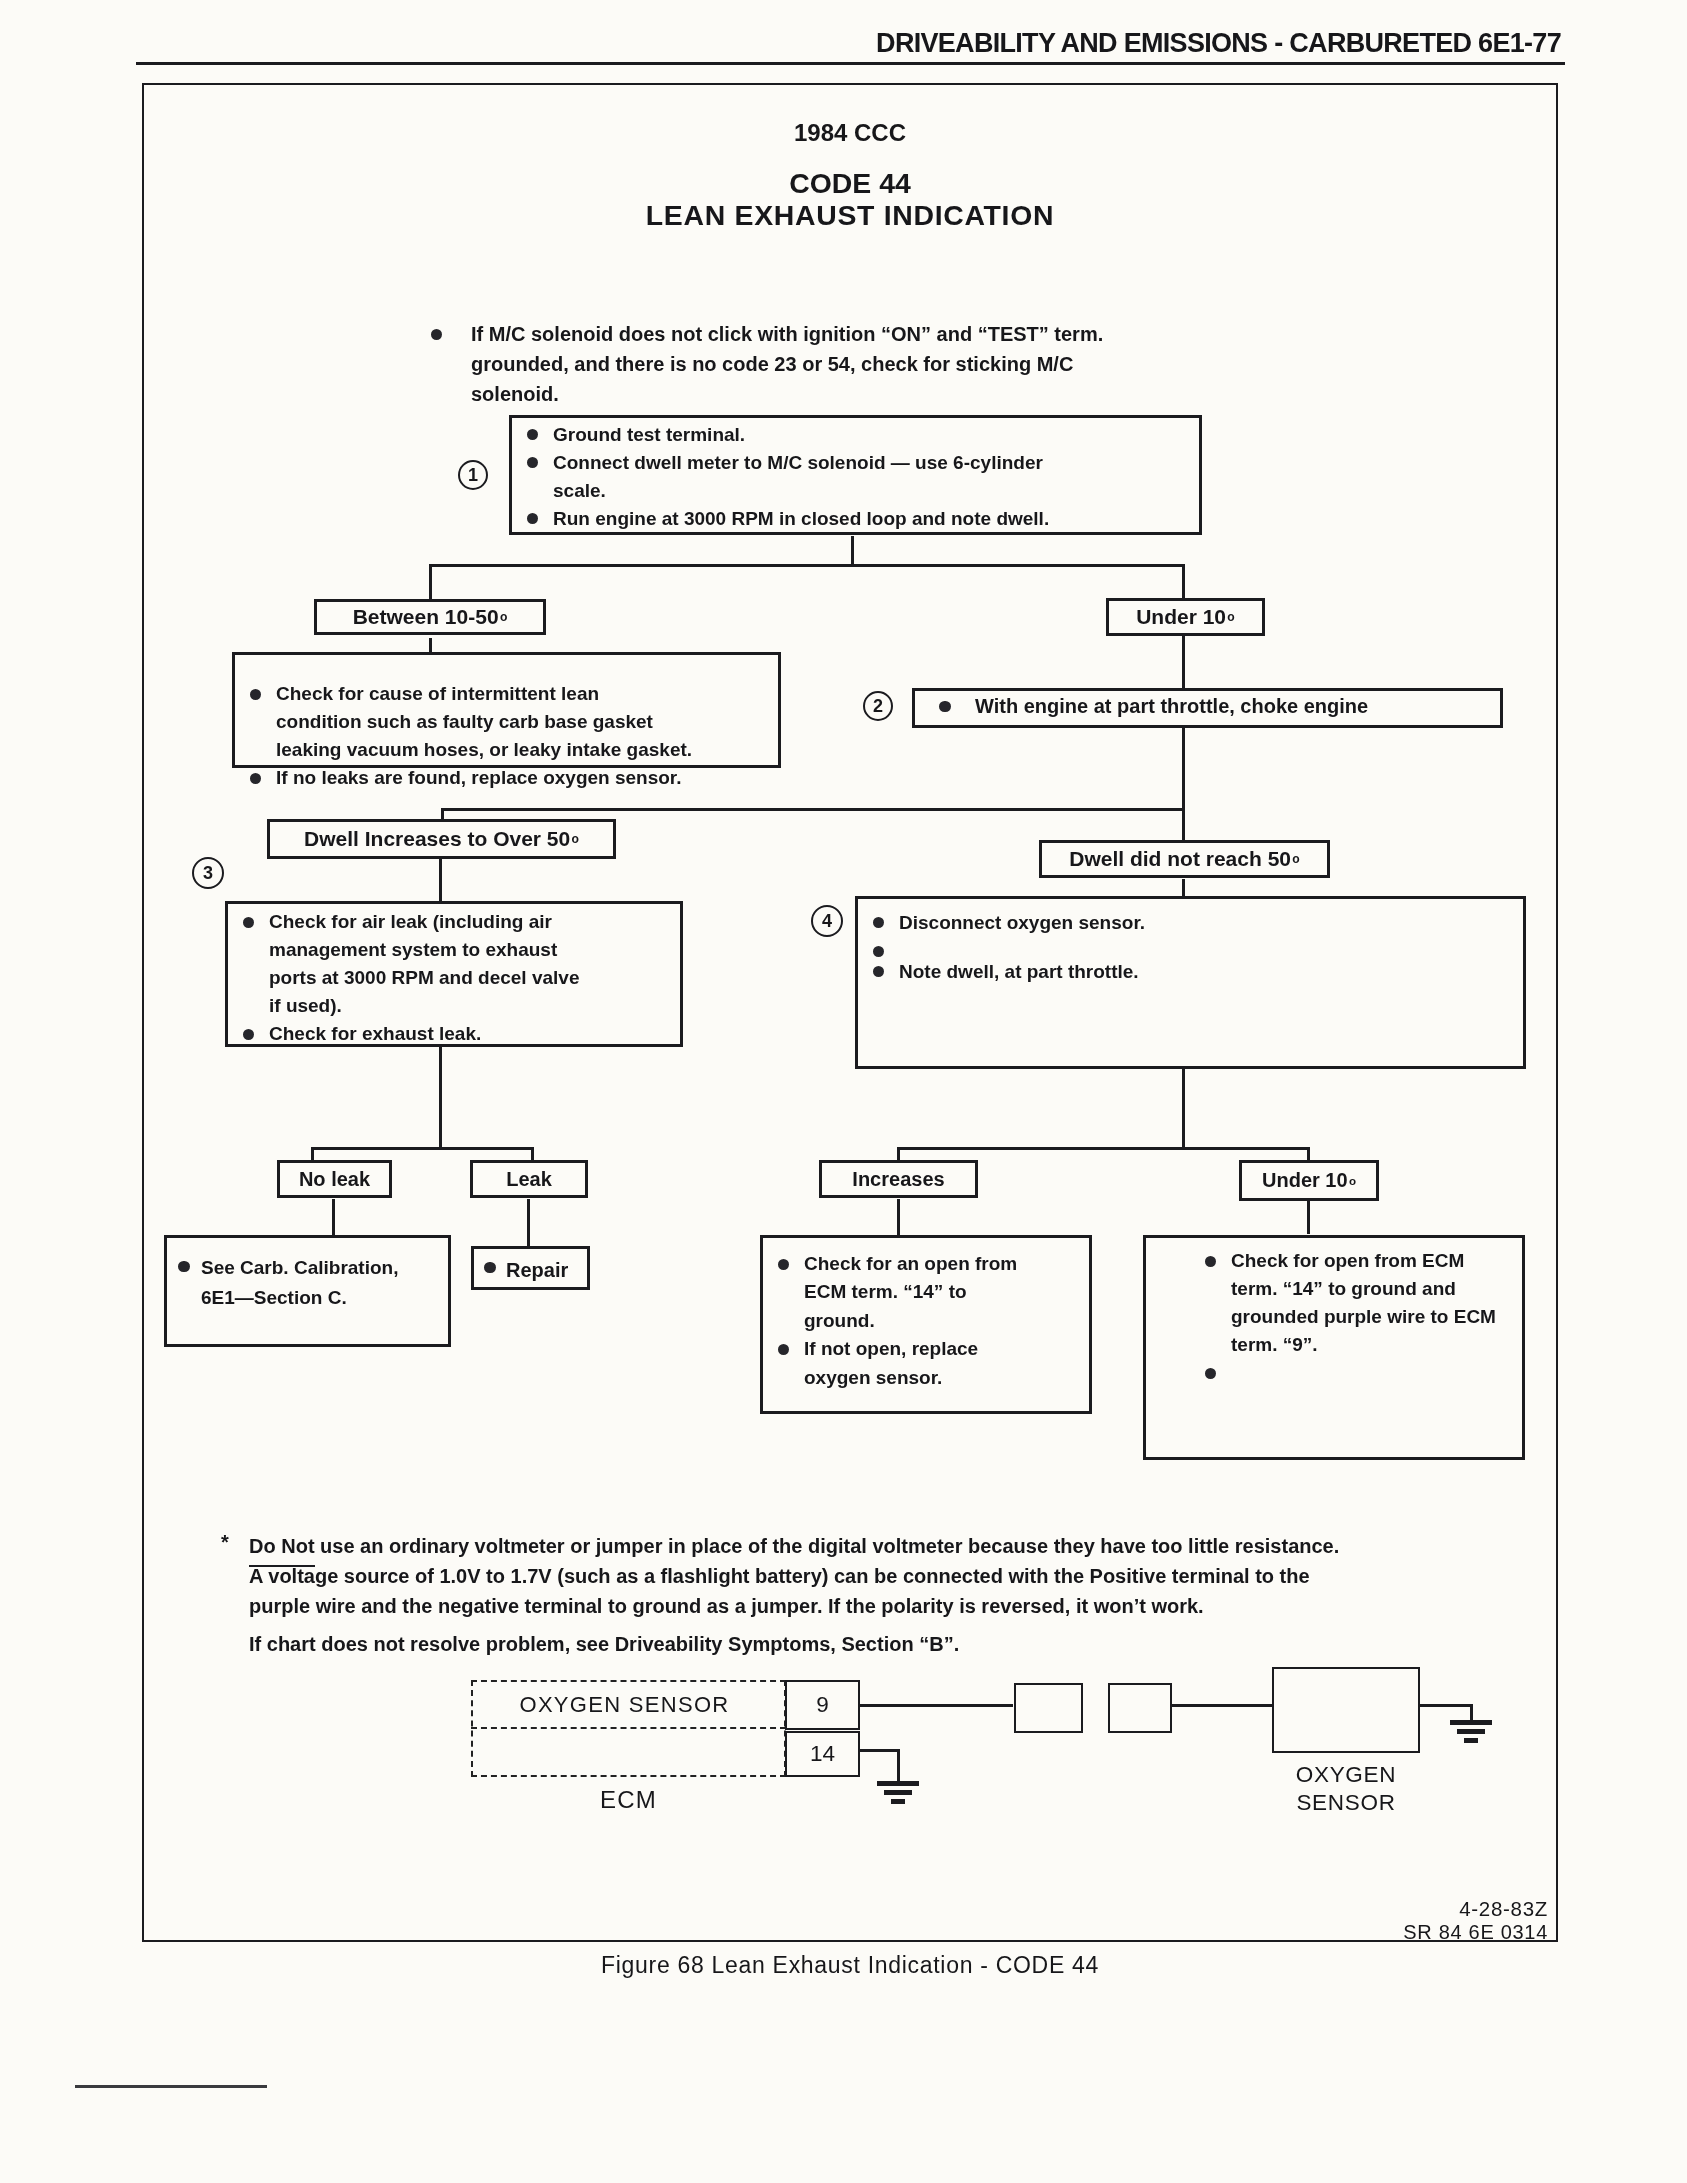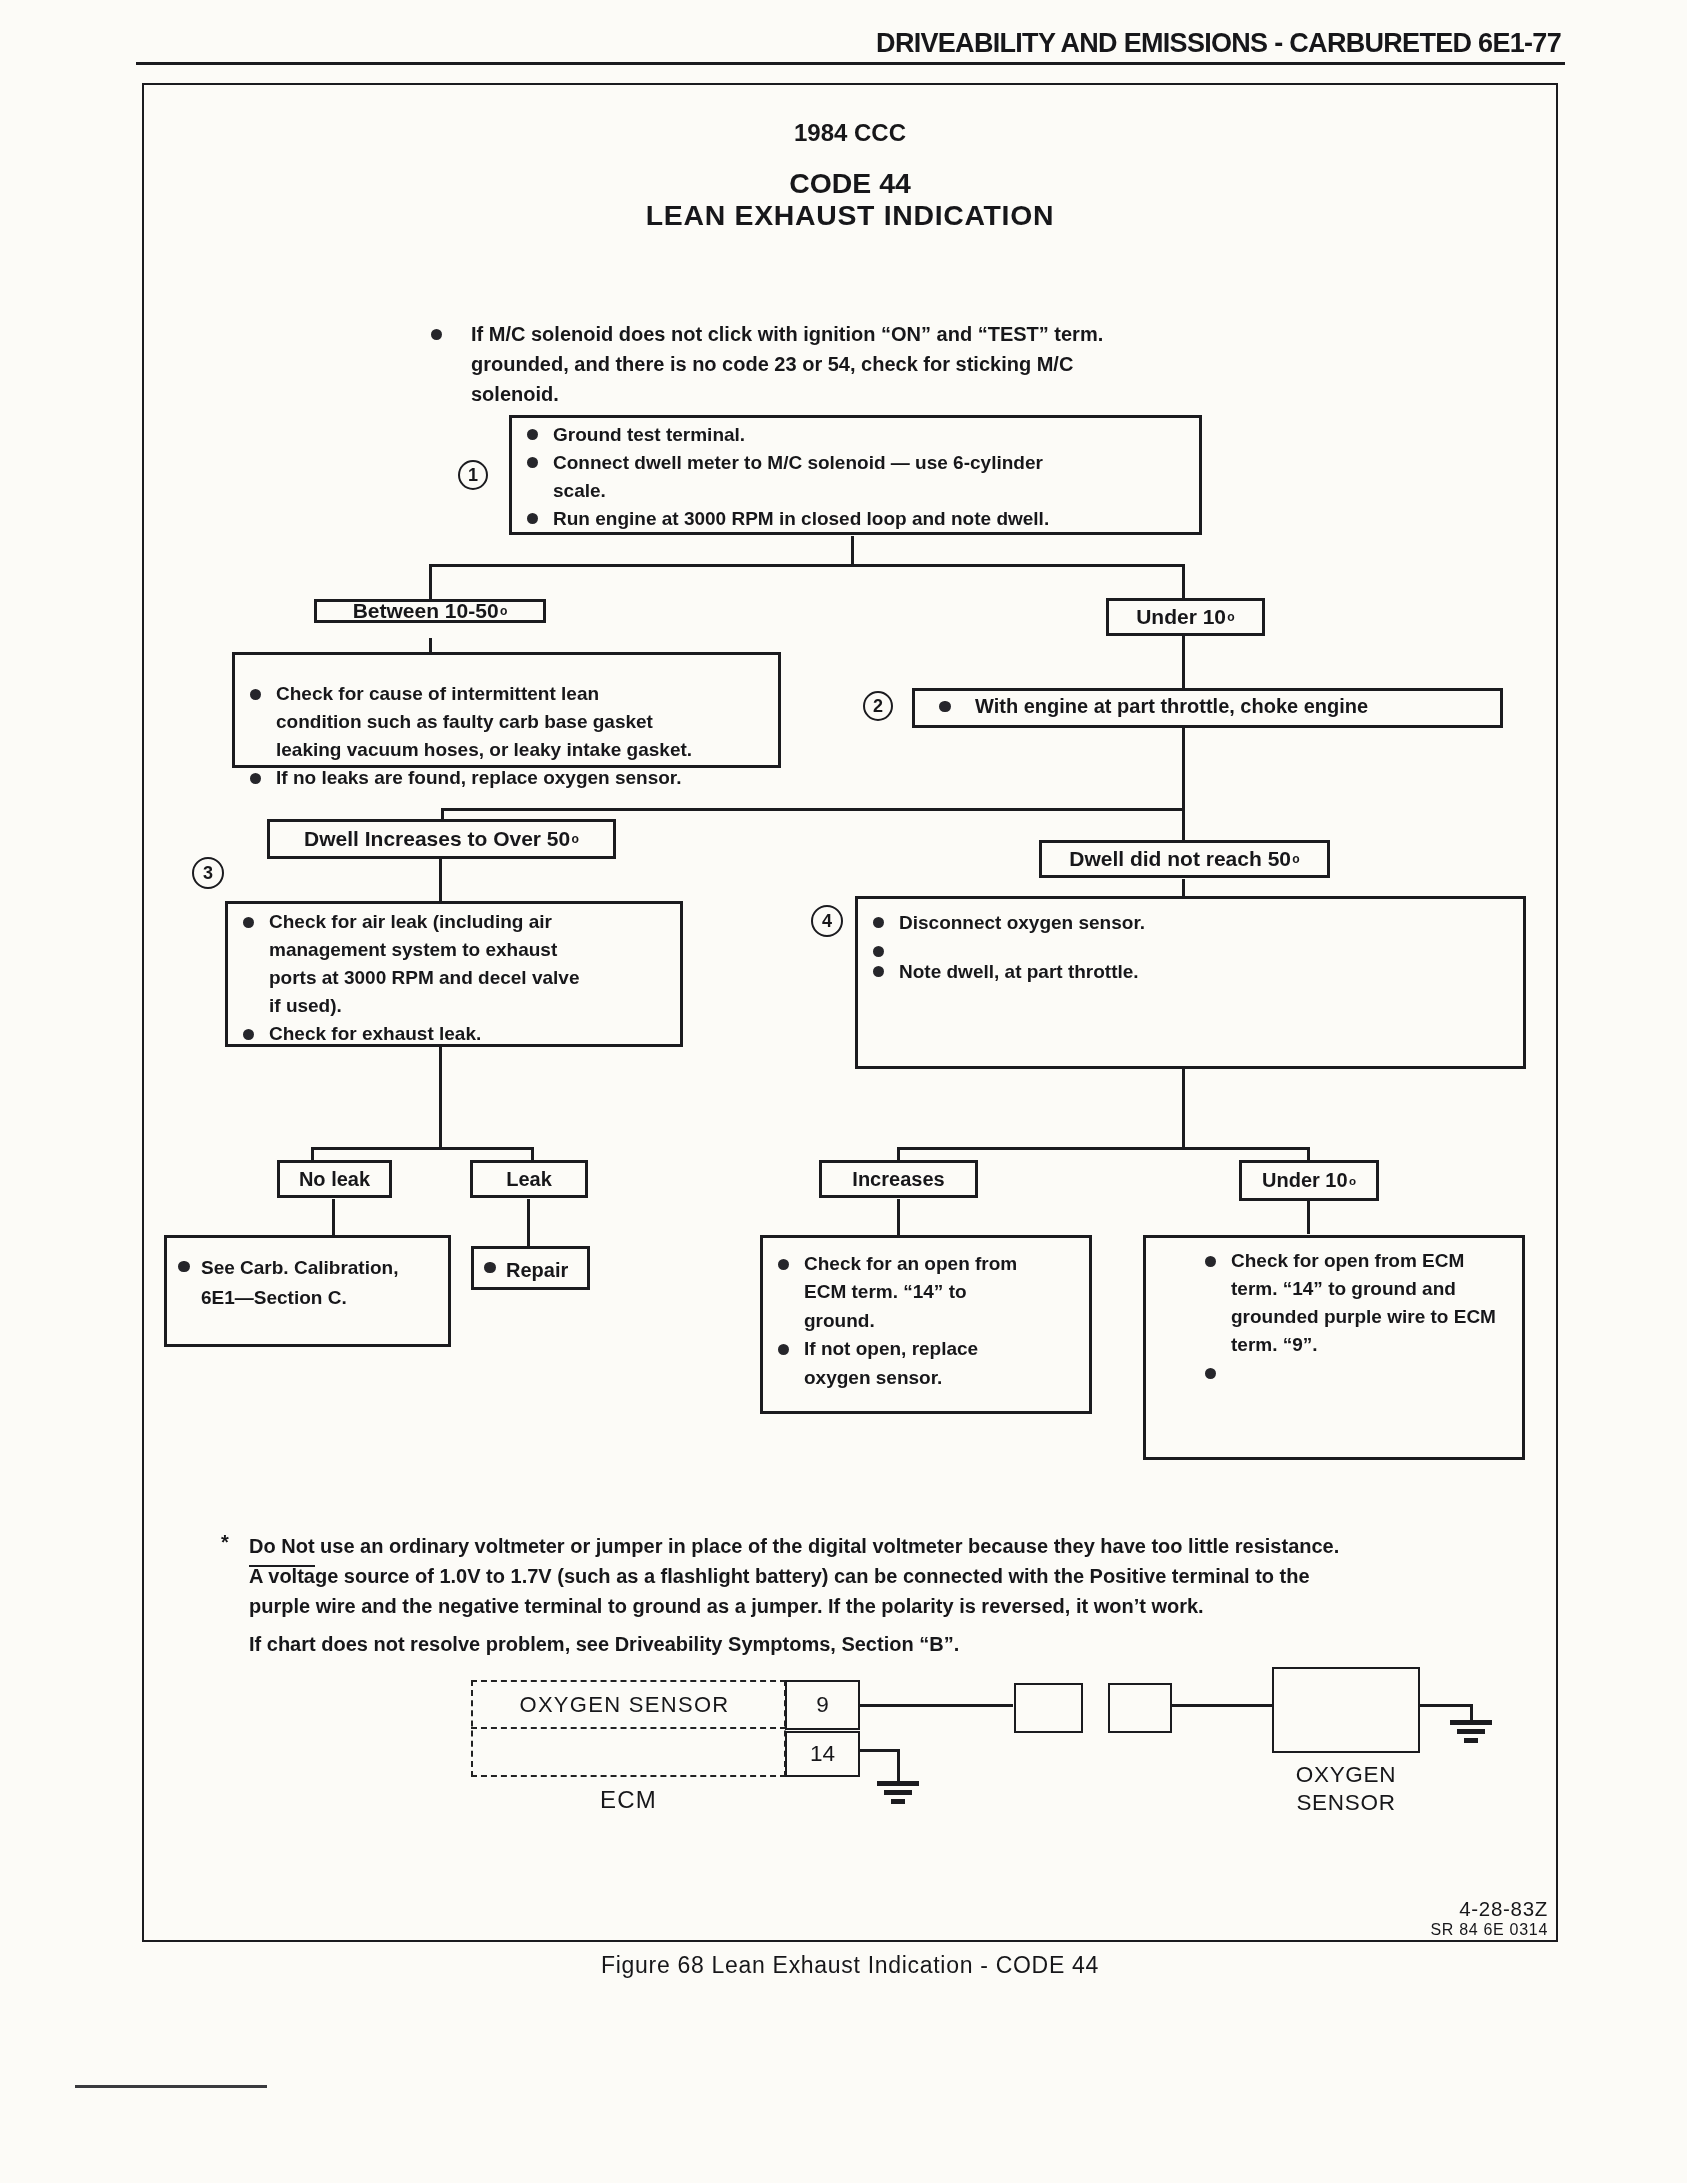--- a/index.html
+++ b/index.html
@@ -65,21 +65,21 @@
         </span>
       <span class="btxt">Run engine at 3000 RPM in closed loop and note dwell.</span>
       </div>
   </div>
 
   <div class="line" style="left:851px;top:536px;width:2.6px;height:30px;"></div>
   <div class="line" style="left:429px;top:564px;width:756px;height:2.6px;"></div>
   <div class="line" style="left:429px;top:564px;width:2.6px;height:37px;"></div>
   <div class="line" style="left:1182px;top:564px;width:2.6px;height:36px;"></div>
 
-  <div class="box lbl" style="left:314px;top:599px;width:232px;height:24px;font-size:21px;">
+  <div class="box lbl" style="left:314px;top:599px;width:232px;height:36px;font-size:21px;">
     <span>Between 10-50</span>
       <span class="deg">o</span>
   </div>
   <div class="box lbl" style="left:1106px;top:598px;width:159px;height:38px;font-size:21px;">
     <span>Under 10</span>
       <span class="deg">o</span>
   </div>
 
   <div class="line" style="left:429px;top:638px;width:2.6px;height:14.6px;"></div>
 
@@ -297,20 +297,20 @@
   <div style="position:absolute;left:877px;top:1781px;width:42px;">
     <div class="gndbar" style="width:42px;height:4.6px;"></div>
     <div class="gndbar" style="width:28px;height:4.6px;"></div>
     <div class="gndbar" style="width:13.2px;height:4.6px;"></div>
   </div>
 
   <div class="plain" style="position:absolute;left:1272px;top:1761px;width:148px;text-align:center;font-size:22.5px;line-height:28px;white-space:pre-line;letter-spacing:0.7px;">OXYGEN
 SENSOR</div>
 
   <div class="plain" style="position:absolute;left:1261px;top:1897px;width:287px;text-align:right;font-size:20.5px;letter-spacing:0.7px;">4-28-83Z</div>
-  <div class="plain" style="position:absolute;left:1261px;top:1921px;width:287px;text-align:right;font-size:16px;letter-spacing:0.7px;">SR 84 6E 0314</div>
+  <div class="plain" style="position:absolute;left:1261px;top:1921px;width:287px;text-align:right;font-size:20px;letter-spacing:0.7px;">SR 84 6E 0314</div>
 
   <div class="plain" style="position:absolute;left:142px;top:1952px;width:1416px;text-align:center;font-size:23px;letter-spacing:0.7px;">Figure 68 Lean Exhaust Indication - CODE 44</div>
 
   <div class="line" style="left:75px;top:2085px;width:192px;height:2.6px;background:#3a3a3e;"></div>
 
 </div>
 
 
 </body></html>

